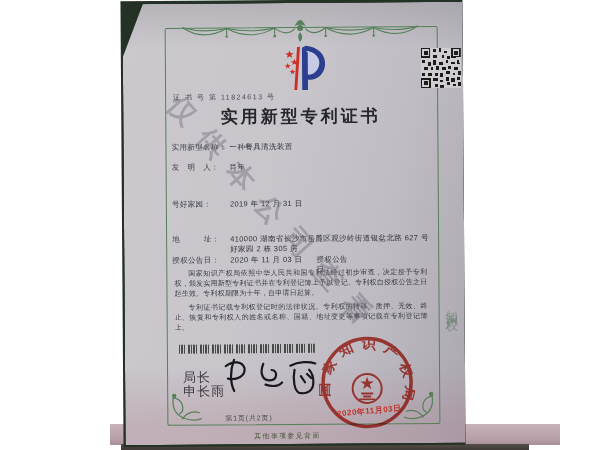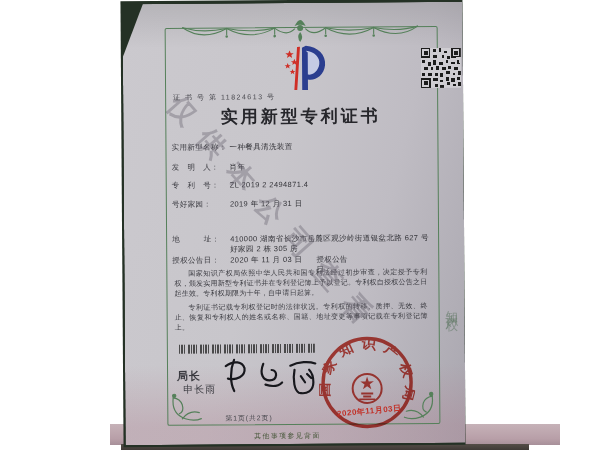--- a/index.html
+++ b/index.html
@@ -42,22 +42,22 @@
   .spacer{flex:none;width:14px;}
   
   .paras{position:absolute;left:50px;top:265px;width:253px;}
   .paras p{margin:0 0 3px 0;font-size:7px;line-height:10.2px;color:#3d3d43;
            text-align:justify;text-indent:2em;letter-spacing:.2px;}
   
   .barcode{position:absolute;left:54px;top:341px;width:136px;height:9px;opacity:.82;
     background:repeating-linear-gradient(90deg,#2e2e2e 0 1px,transparent 1px 2px,
       #2e2e2e 2px 4px,transparent 4px 5px,#2e2e2e 5px 6px,transparent 6px 9px,
       #2e2e2e 9px 11px,transparent 11px 12px);}
-  .director-title{position:absolute;left:52px;top:365px;font-size:11px;color:#3b3b41;letter-spacing:1px;font-weight:bold;}
-  .director-name{position:absolute;left:58px;top:379px;font-size:10px;color:#3b3b41;letter-spacing:1px;}
+  .director-title{position:absolute;left:58px;top:365px;font-size:13px;color:#3b3b41;letter-spacing:1px;}
+  .director-name{position:absolute;left:58px;top:379px;font-size:13px;color:#3b3b41;letter-spacing:1px;}
   .signature{position:absolute;left:92px;top:346px;width:105px;height:50px;}
   .seal{position:absolute;left:194px;top:332px;width:96px;height:96px;
         mix-blend-mode:multiply;opacity:.92;}
   .seal-date{position:absolute;left:200px;top:403px;width:88px;text-align:center;
              font-size:8px;font-weight:700;color:#c22f26;transform:rotate(-5deg);letter-spacing:.5px;}
   .page-footer{position:absolute;left:100px;top:410px;font-size:6.8px;color:#46464c;letter-spacing:1px;}
   .back-note{position:absolute;left:42px;top:428px;width:240px;text-align:center;
              font-size:6.8px;color:#4b5a3e;letter-spacing:1.5px;}
   
   .wm-diag{position:absolute;left:64px;top:84px;transform:rotate(49deg);transform-origin:0 0;
@@ -189,24 +189,20 @@
       <div class="title">实用新型专利证书</div>
 
       <div class="row r-name">
         <span class="lbl">实用新型名称：</span>
         <span class="val">一种餐具清洗装置</span>
       </div>
       <div class="row r-inv">
         <span class="lbl">发　明　人：</span>
         <span class="val">肖年</span>
       </div>
-      <div class="row r-pat">
-        <span class="lbl">专　利　号：</span>
-        <span class="val">ZL 2019 2 2494871.4</span>
-      </div>
       <div class="row r-fil">
         <span class="lbl">号好家园：</span>
         <span class="val">2019 年 12 月 31 日</span>
       </div>
       <div class="row r-addr">
         <span class="lbl">地　　　址：</span>
         <span class="val">410000 湖南省长沙市岳麓区观沙岭街道银盆北路 627 号好家园 2 栋 305 房</span>
       </div>
       <div class="row r-grant">
         <span class="lbl">授权公告日：</span>

